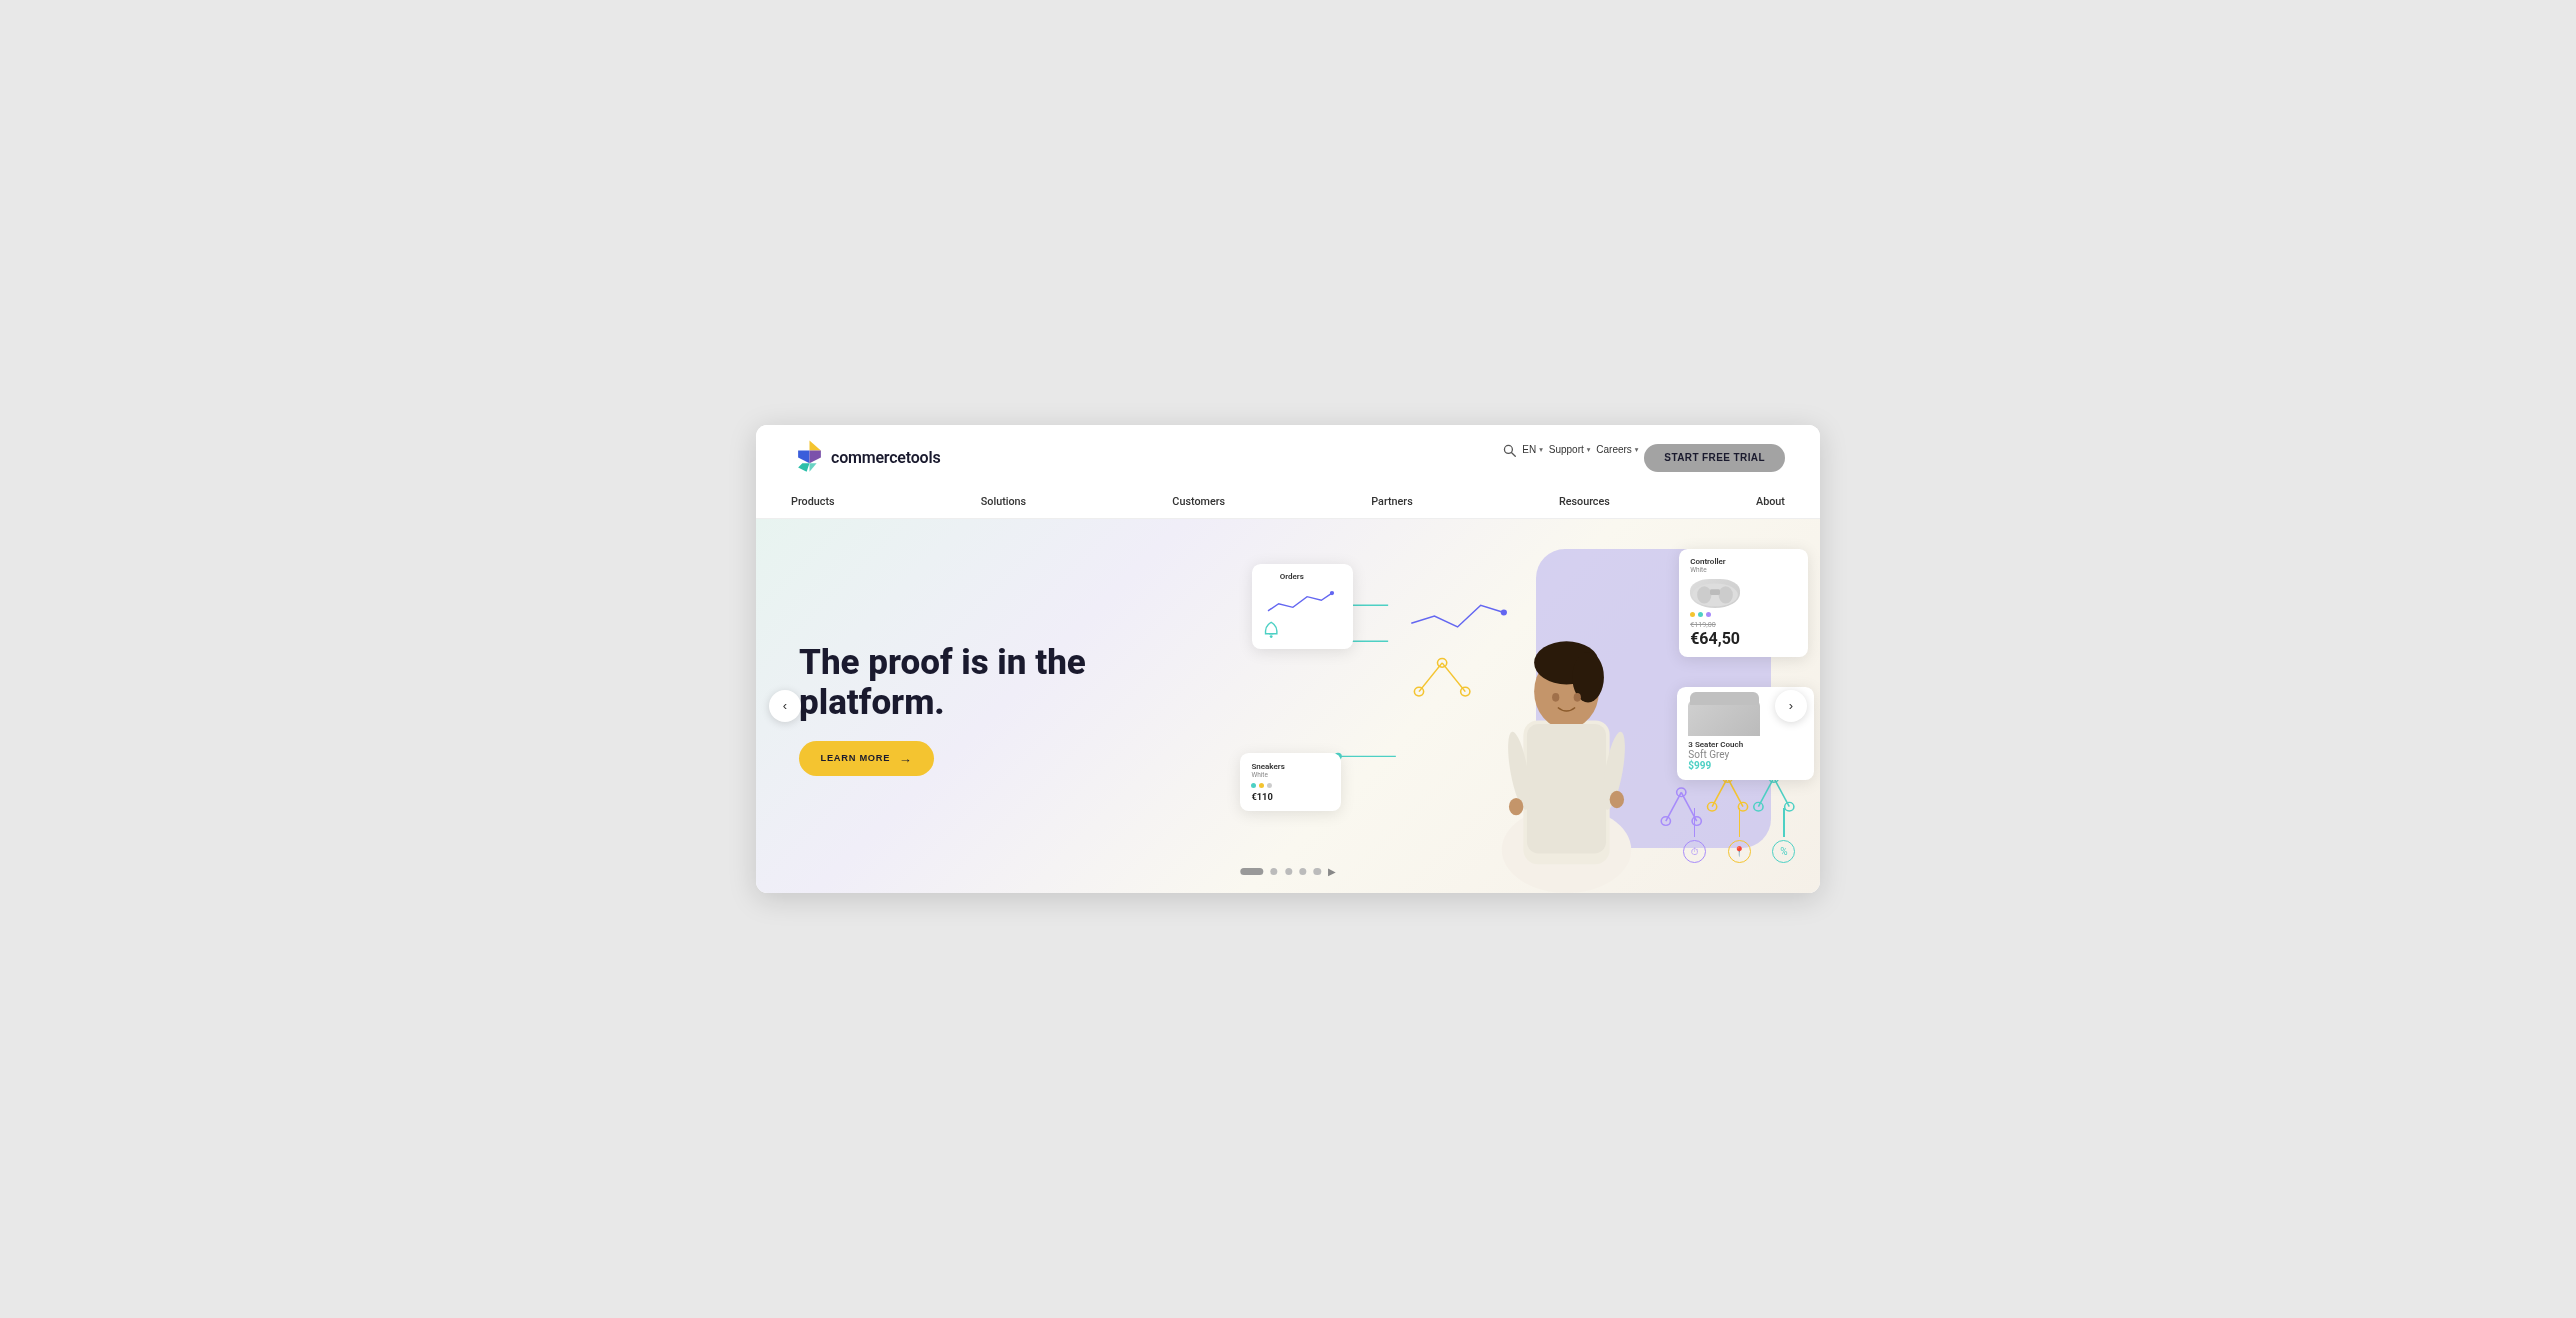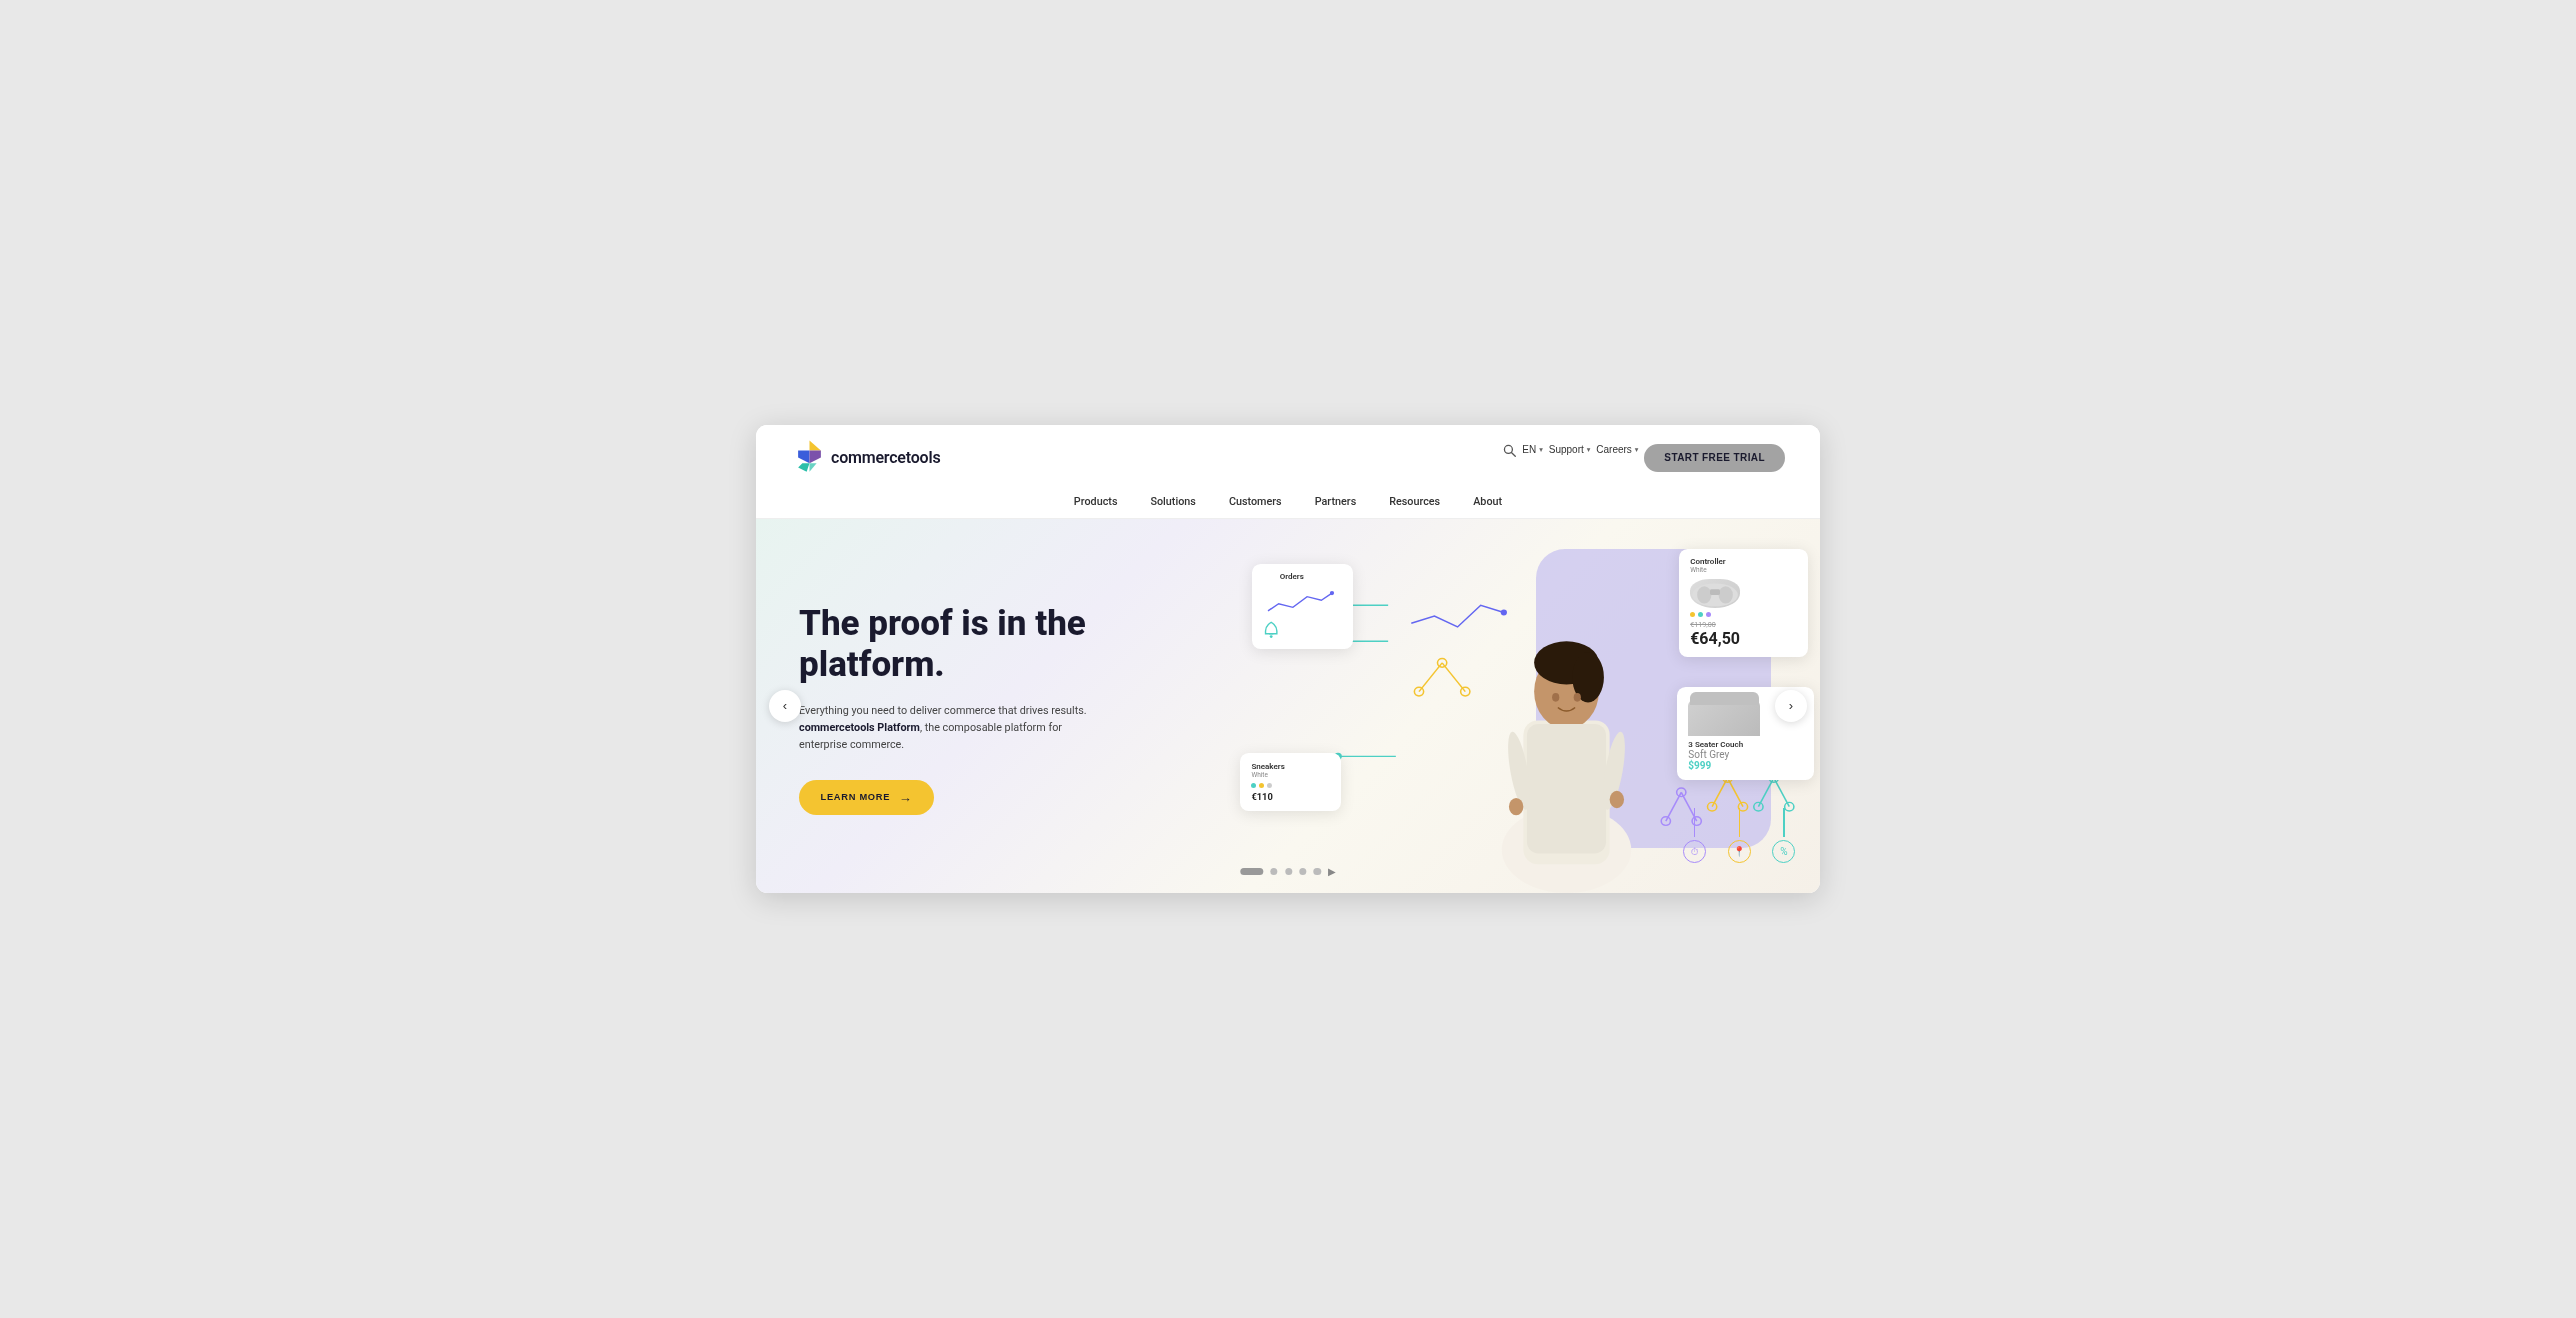--- a/index.html
+++ b/index.html
@@ -85,21 +85,21 @@
       padding: 8.6px 20px;
       font-size: 10px;
       font-weight: 800;
       cursor: pointer;
       letter-spacing: 0.4px;
       text-transform: uppercase;
     }
     .header-nav {
       display: flex;
       align-items: center;
-      justify-content: center;
+      justify-content: space-between;
       gap: 33px;
       padding: 8.6px 0 10px;
     }
     .nav-item {
       color: #333;
       font-size: 10.8px;
       font-weight: 500;
       cursor: pointer;
       text-decoration: none;
     }
@@ -437,25 +437,20 @@
       <a class="nav-item" href="#">Partners</a>
       <a class="nav-item" href="#">Resources</a>
       <a class="nav-item" href="#">About</a>
     </nav>
   </div>
 
   <div class="hero">
 
     <div class="hero-left">
       <h1 class="hero-title">The proof is in the platform.</h1>
-      <p class="hero-desc">
-        <span>Everything you need to deliver commerce that drives results.</span>
-        <br>
-        <strong>commercetools Platform</strong><span>, the composable platform for enterprise commerce.</span>
-      </p>
       <button class="learn-more-btn">
         <span>LEARN MORE</span>
         <span class="arrow-right">→</span>
       </button>
     </div>
 
     <button class="carousel-prev">
       <span>‹</span>
     </button>
 

